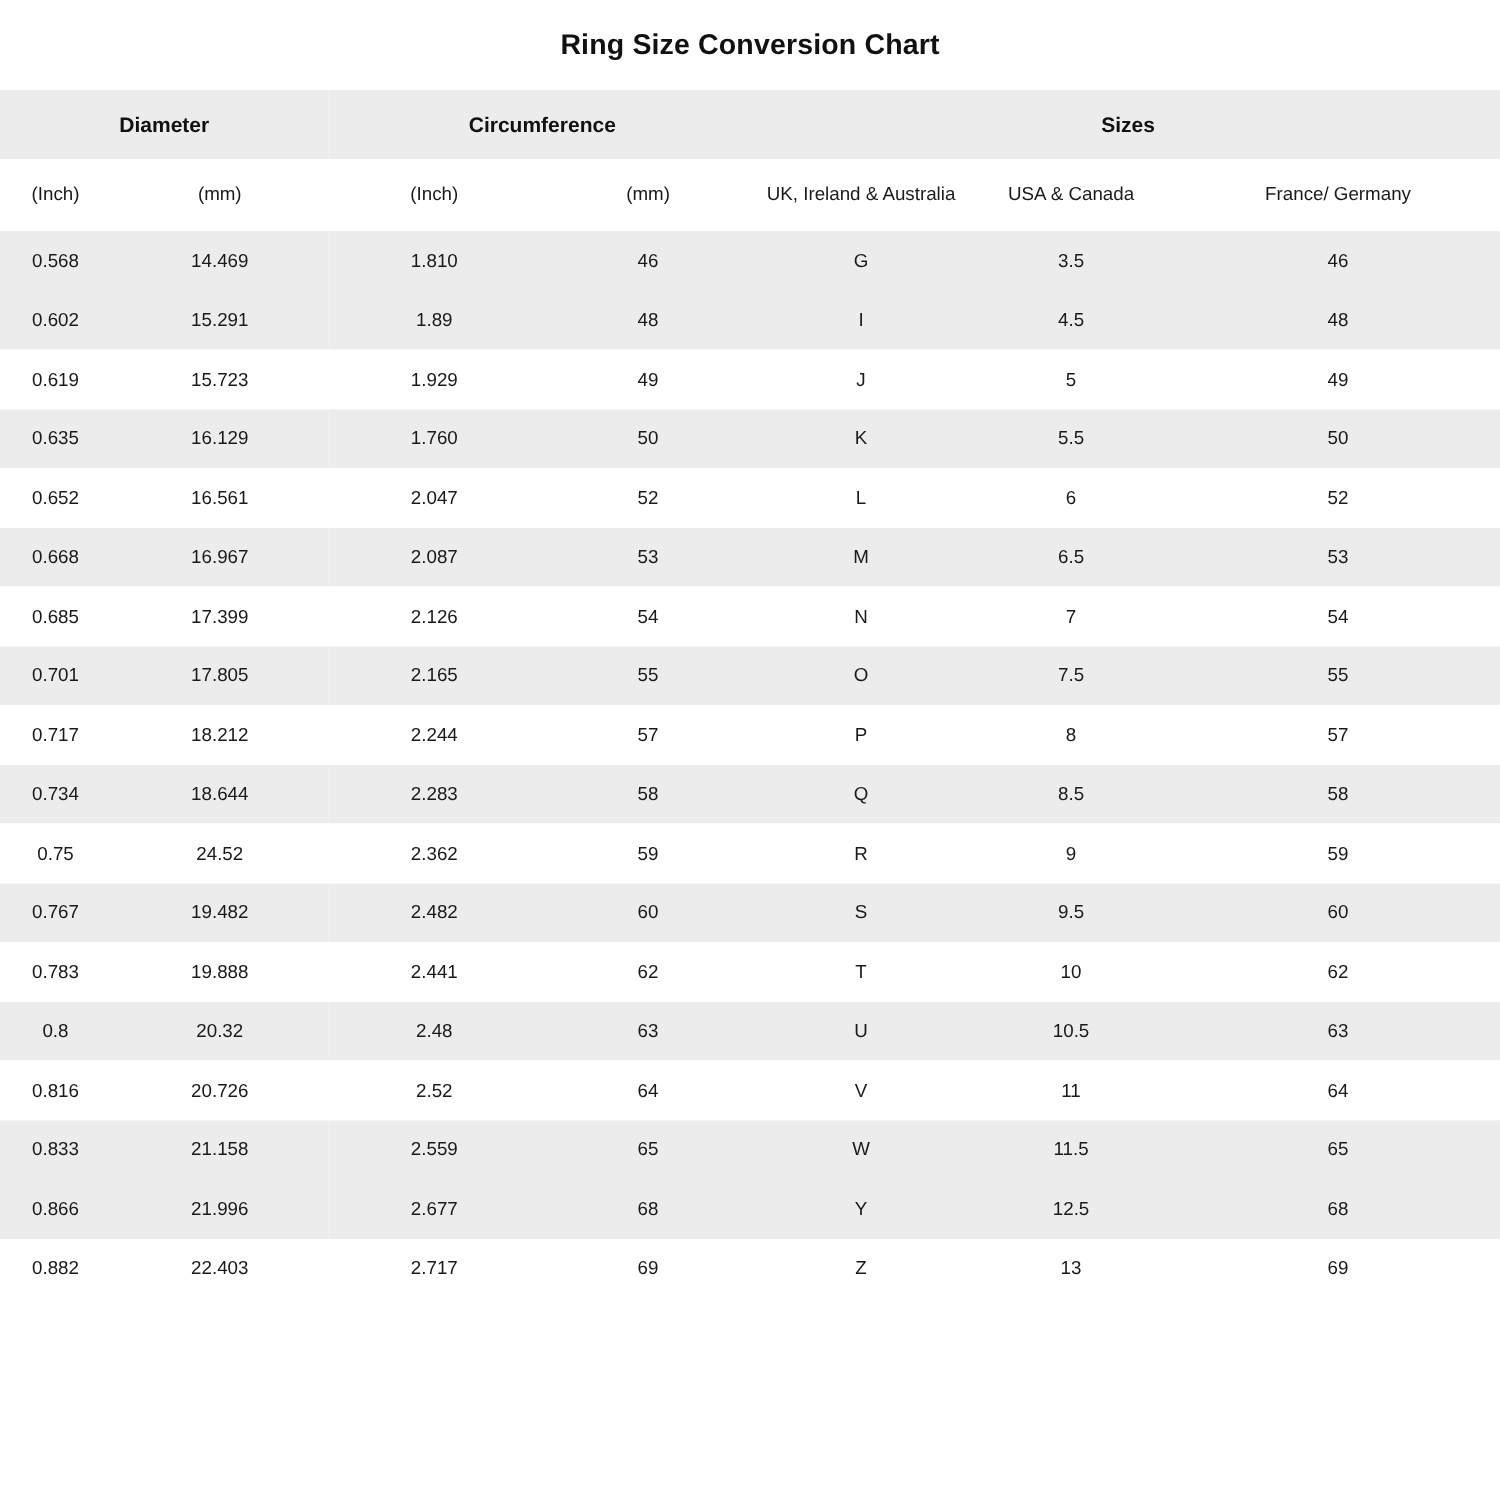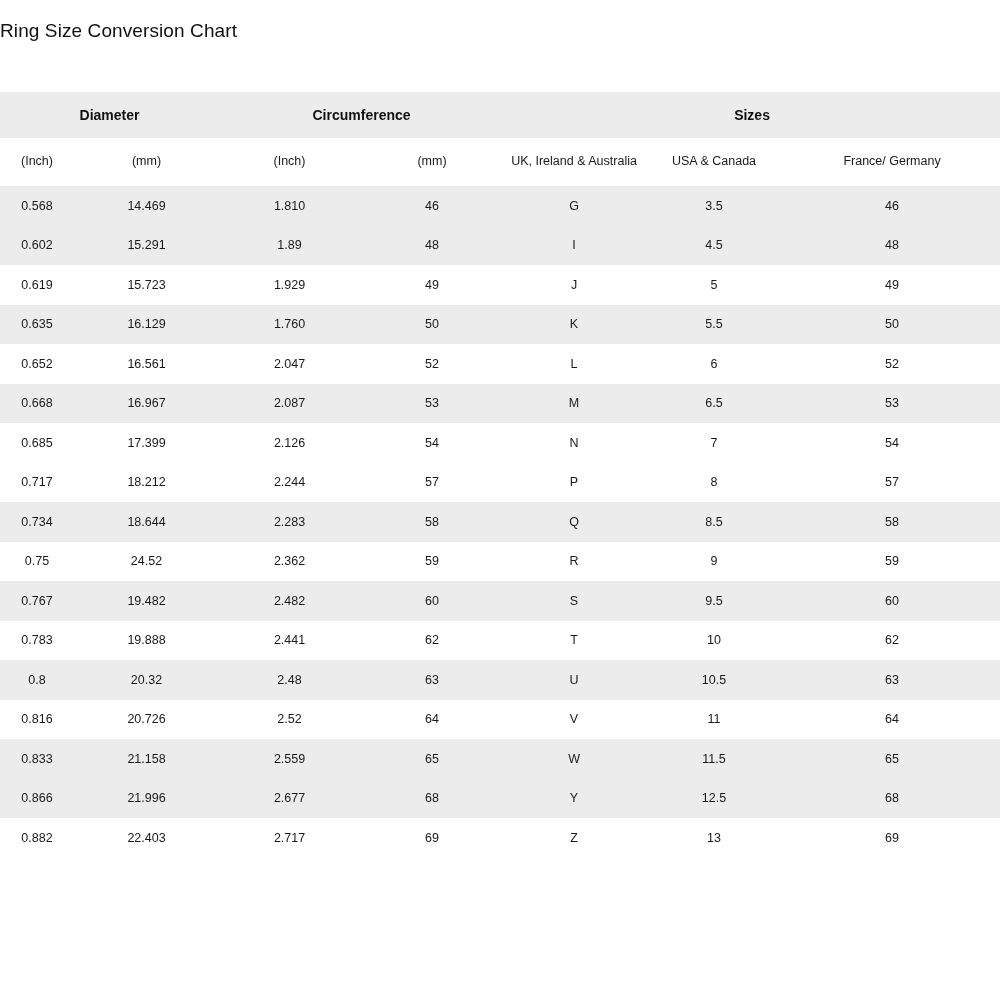--- a/index.html
+++ b/index.html
@@ -15,33 +15,32 @@
     -webkit-font-smoothing: antialiased;
   }
   .page {
     width: 1000px;
     height: 1000px;
     box-sizing: border-box;
     position: relative;
     overflow: hidden;
   }
   .title {
-    text-align: left;
+    text-align: center;
     font-size: 19px;
-    font-weight: normal;
+    font-weight: bold;
     color: #111111;
     padding-top: 20px;
     padding-bottom: 18px;
     letter-spacing: 0.1px;
   }
   table.chart {
     width: 1000px;
     border-collapse: collapse;
     table-layout: fixed;
-    margin-top: 32px;
   }
   table.chart col.c0 { width: 74px; }
   table.chart col.c1 { width: 145px; }
   table.chart col.c2 { width: 141px; }
   table.chart col.c3 { width: 144px; }
   table.chart col.c4 { width: 140px; }
   table.chart col.c5 { width: 140px; }
   table.chart col.c6 { width: 216px; }
 
   .group-row th {
@@ -166,20 +165,29 @@
         </tr>
         <tr class="even">
           <td>0.685</td>
           <td>17.399</td>
           <td>2.126</td>
           <td>54</td>
           <td>N</td>
           <td>7</td>
           <td>54</td>
         </tr>
+        <tr class="odd">
+          <td>0.701</td>
+          <td>17.805</td>
+          <td>2.165</td>
+          <td>55</td>
+          <td>O</td>
+          <td>7.5</td>
+          <td>55</td>
+        </tr>
         <tr class="even">
           <td>0.717</td>
           <td>18.212</td>
           <td>2.244</td>
           <td>57</td>
           <td>P</td>
           <td>8</td>
           <td>57</td>
         </tr>
         <tr class="odd">

